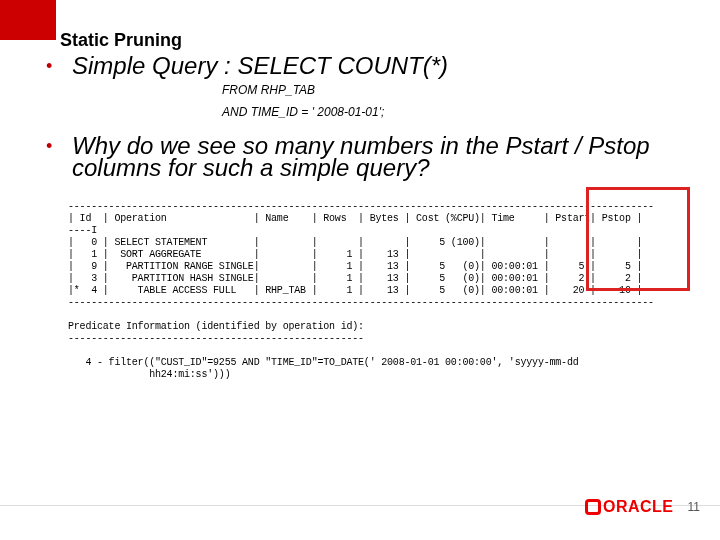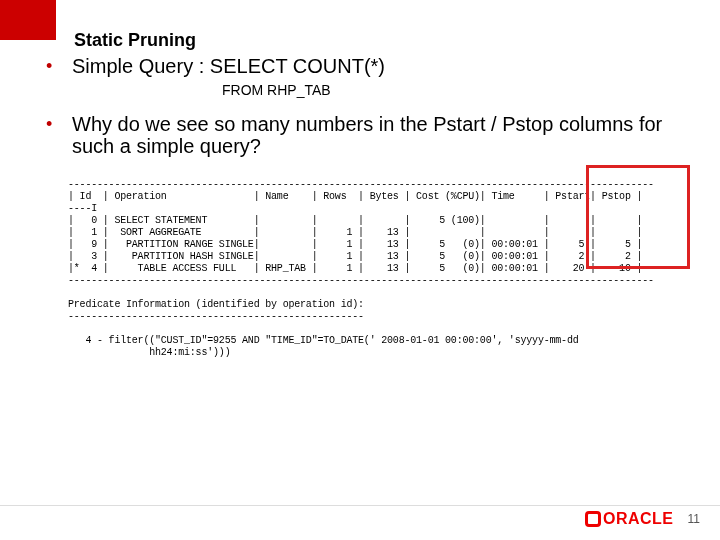--- a/index.html
+++ b/index.html
@@ -28,46 +28,48 @@
     right: 20px;
   }
   .title {
     font-size: 26px;
     font-weight: bold;
     margin: 0 0 6px 16px;
   }
   .subtitle {
     font-size: 18px;
     font-weight: bold;
-    margin: 0 0 4px 16px;
+    margin: 0 0 4px 2px;
   }
   .bullet-row {
     display: flex;
     align-items: flex-start;
     margin-bottom: 2px;
   }
   .bullet-dot {
     color: #c00000;
     font-size: 18px;
     line-height: 22px;
     width: 14px;
     flex-shrink: 0;
     text-align: left;
     position: relative;
     left: -12px;
   }
   .bullet-body {
-    font-size: 20px;
+    font-size: 24px;
     line-height: 22px;
     flex: 1;
+    font-style: italic;
   }
   .sql-cont {
     margin-left: 164px;
-    font-size: 14px;
+    font-size: 12px;
     line-height: 22px;
+    font-style: italic;
   }
   .plan {
     font-family: "Courier New", monospace;
     font-size: 10px;
     line-height: 12px;
     white-space: pre;
     margin-top: 10px;
     margin-left: 10px;
     position: relative;
     letter-spacing: -0.2px;
@@ -76,21 +78,21 @@
     position: absolute;
     border: 3px solid #d22;
     top: -2px;
     left: 518px;
     width: 98px;
     height: 98px;
     pointer-events: none;
   }
   .footer {
     position: absolute;
-    bottom: 12px;
+    bottom: 24px;
     right: 20px;
     display: flex;
     align-items: center;
     gap: 14px;
   }
   .page-num {
     font-size: 12px;
     color: #555;
   }
   .oracle-logo {
@@ -129,20 +131,21 @@
 <div class="content">
   <div class="subtitle">Static Pruning</div>
 
   <div class="bullet-row">
     <div class="bullet-dot">•</div>
     <div class="bullet-body">
       <span>Simple Query : </span><span>SELECT COUNT(*)</span>
     </div>
   </div>
   <div class="sql-cont">FROM RHP_TAB</div>
+  <div class="sql-cont">AND        TIME_ID = ' 2008-01-01';</div>
 
   <div class="bullet-row" style="margin-top:12px;">
     <div class="bullet-dot">•</div>
     <div class="bullet-body">Why do we see so many numbers in the Pstart / Pstop columns for such a simple query?</div>
   </div>
 
   <div class="plan">
 <span>-----------------------------------------------------------------------------------------------------</span>
 <span>| Id  | Operation               | Name    | Rows  | Bytes | Cost (%CPU)| Time     | Pstart| Pstop |</span>
 <span>----I</span>

